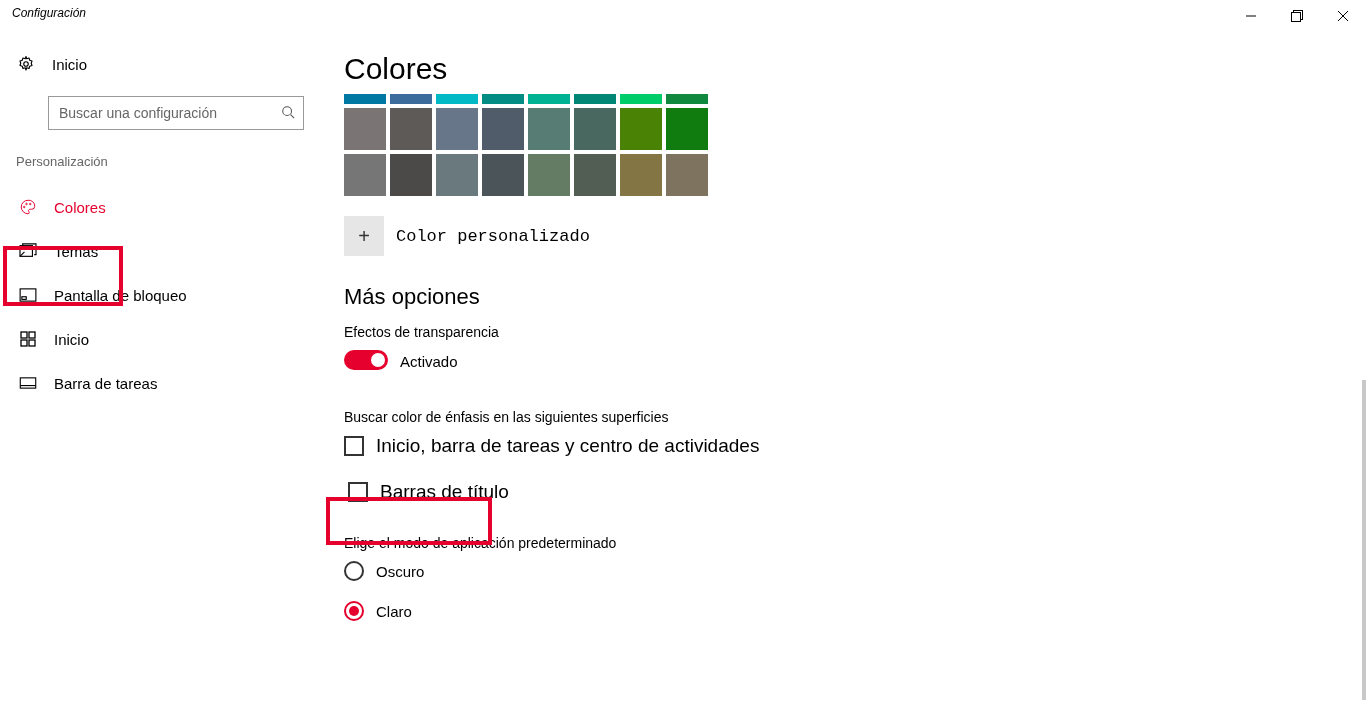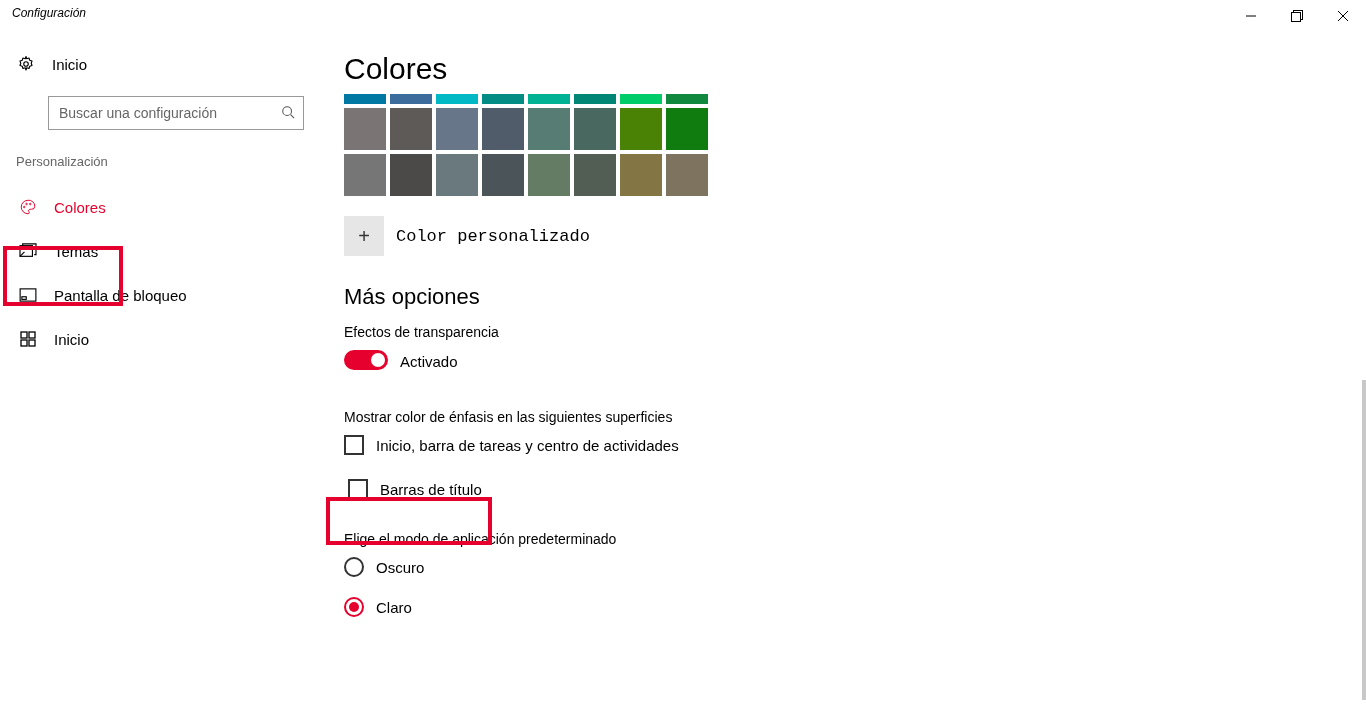--- a/index.html
+++ b/index.html
@@ -144,21 +144,21 @@
   }
   .toggle::after {
     content:""; position:absolute; right:3px; top:3px;
     width:14px; height:14px;border-radius:50%;
     background:#fff;
   }
   .toggle-row span { font-size:15px; }
 
   .checkbox-row {
     display:flex; align-items:center; gap:12px; margin-bottom:20px;
-    font-size:15px;
+    font-size:19px;
   }
   .checkbox {
     width:20px; height:20px; border:2px solid #333; box-sizing:border-box;
   }
 
   .radio-row {
     display:flex; align-items:center; gap:12px; margin-bottom:20px;
     font-size:15px;
   }
   .radio {
@@ -269,20 +269,29 @@
         <svg width="16" height="16" viewBox="0 0 16 16" fill="none" stroke="currentColor" stroke-width="1.3">
           <rect x="1" y="1" width="6" height="6"></rect>
             <rect x="9" y="1" width="6" height="6"></rect>
           <rect x="1" y="9" width="6" height="6"></rect>
             <rect x="9" y="9" width="6" height="6"></rect>
         </svg>
       </span>
       <span>Inicio</span>
     </div>
 
+    <div class="nav-item">
+      <span class="icon">
+        <svg width="18" height="12" viewBox="0 0 20 14" fill="none" stroke="currentColor" stroke-width="1.3">
+          <rect x="1" y="1" width="18" height="12"></rect>
+            <line x1="1" y1="10" x2="19" y2="10"></line>
+        </svg>
+      </span>
+      <span>Barra de tareas</span>
+    </div>
   </div>
 
   <div class="main">
     <h1>Colores</h1>
 
     <div class="swatches">
       <div class="swatch-row" id="strip-row">
           <div class="swatch small" style="background: rgb(0, 120, 164);"></div>
           <div class="swatch small" style="background: rgb(60, 108, 156);"></div>
           <div class="swatch small" style="background: rgb(0, 185, 196);"></div>
@@ -320,21 +329,21 @@
     </div>
 
     <h2 class="sub-heading">Más opciones</h2>
 
     <div class="option-label">Efectos de transparencia</div>
     <div class="toggle-row">
       <div class="toggle"></div>
       <span>Activado</span>
     </div>
 
-    <div class="option-label">Mostrar color de énfasis en las siguientes superficies</div>
+    <div class="option-label">Buscar color de énfasis en las siguientes superficies</div>
 
     <div class="checkbox-row">
       <div class="checkbox"></div>
       <span>Inicio, barra de tareas y centro de actividades</span>
     </div>
 
     <div style="position:relative; display:inline-block;">
       <div class="checkbox-row" style="margin-bottom:12px; padding:4px 18px 4px 4px;">
         <div class="checkbox"></div>
         <span>Barras de título</span>

